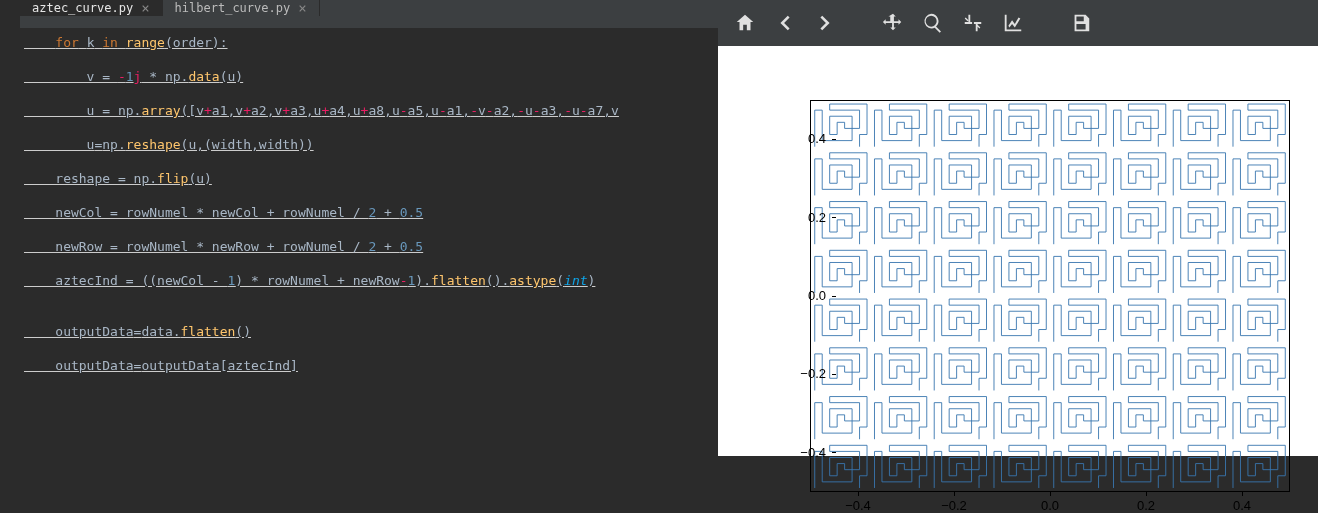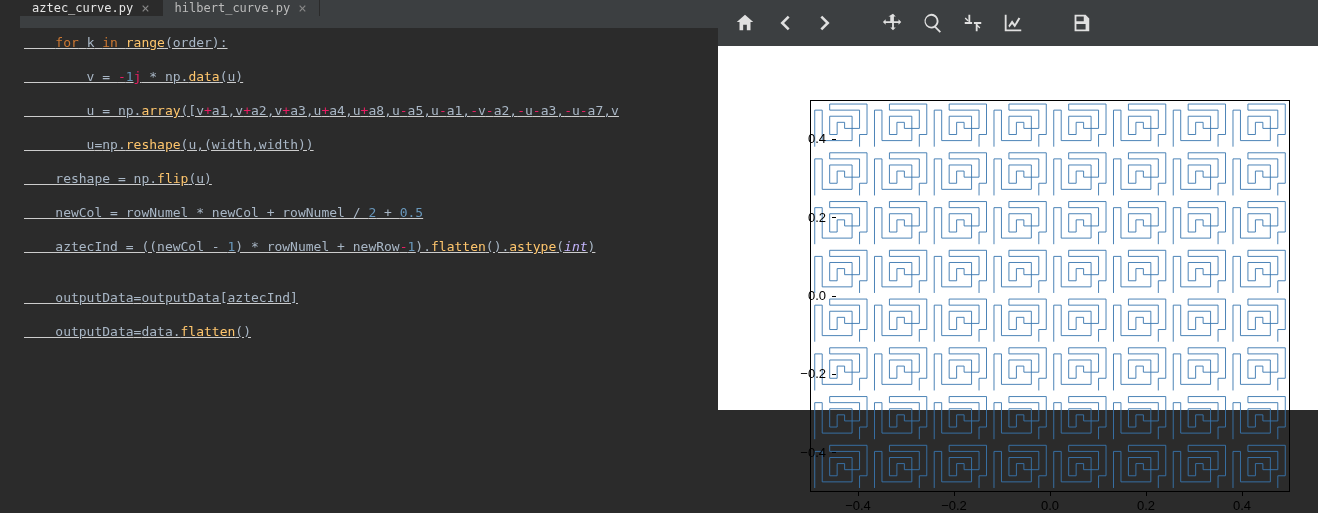--- a/index.html
+++ b/index.html
@@ -53,26 +53,26 @@
   line-height: 17px;
   white-space: pre;
 }
 .code-line { display: block; text-decoration: underline; }
 .k-for { color: #cc7832; }
 .k-in  { color: #cc7832; }
 .call  { color: #ffc66d; }
 .id    { color: #a9b7c6; }
 .eq    { color: #a9b7c6; }
 .num   { color: #6897bb; }
-.type-int { color: #c4b5fd; font-style: italic; }
+.type-int { color: #0ea5e9; font-style: italic; }
 .pink { color: #e91e63; }
 
 .plot-pane {
   width: 600px;
-  height: 410px;
+  height: 456px;
   background: #fff;
   display: flex;
   flex-direction: column;
 }
 .toolbar {
   height: 46px;
   background: #3c3f41;
   display: flex;
   align-items: center;
   gap: 18px;
@@ -155,24 +155,25 @@
       <span>hilbert_curve.py</span>
       <span class="tab-close">×</span>
     </div>
   </div>
   <div class="code-area" id="code-area"><span class="code-line"><span>    </span><span class="k-for">for</span><span> </span><span class="id">k</span><span> </span><span class="k-in">in</span><span> </span><span class="call">range</span><span class="id">(order):</span></span>
 <span class="code-line"><span class="id">        v = </span><span class="pink">-</span><span class="num">1</span><span class="pink">j</span><span class="id"> * np.</span><span class="call">data</span><span class="id">(u)</span></span>
 <span class="code-line"><span class="id">        u = np.</span><span class="call">array</span><span class="id">([v</span><span class="pink">+</span><span class="id">a1,v</span><span class="pink">+</span><span class="id">a2,v</span><span class="pink">+</span><span class="id">a3,u</span><span class="pink">+</span><span class="id">a4,u</span><span class="pink">+</span><span class="id">a8,u</span><span class="pink">-</span><span class="id">a5,u</span><span class="pink">-</span><span class="id">a1,</span><span class="pink">-</span><span class="id">v</span><span class="pink">-</span><span class="id">a2,</span><span class="pink">-</span><span class="id">u</span><span class="pink">-</span><span class="id">a3,</span><span class="pink">-</span><span class="id">u</span><span class="pink">-</span><span class="id">a7,v</span></span>
 <span class="code-line"><span class="id">        u</span><span class="eq">=</span><span class="id">np.</span><span class="call">reshape</span><span class="id">(u,(width,width))</span></span>
 <span class="code-line"><span class="id">    reshape = np.</span><span class="call">flip</span><span class="id">(u)</span></span>
 <span class="code-line"><span class="id">    newCol = rowNumel * newCol + rowNumel / </span><span class="num">2</span><span class="id"> + </span><span class="num">0.5</span></span>
+<span class="code-line"><span class="id">    newRow = rowNumel * newRow + rowNumel / </span><span class="num">2</span><span class="id"> + </span><span class="num">0.5</span></span>
 <span class="code-line"><span class="id">    aztecInd = ((newCol - </span><span class="num">1</span><span class="id">) * rowNumel + newRow</span><span class="pink">-</span><span class="num">1</span><span class="id">).</span><span class="call">flatten</span><span class="id">().</span><span class="call">astype</span><span class="id">(</span><span class="type-int">int</span><span class="id">)</span></span>
 <span class="code-line"><span></span></span>
+<span class="code-line"><span class="id">    outputData</span><span class="eq">=</span><span class="id">data.</span><span class="call">flatten</span><span class="id">()</span></span>
 <span class="code-line"><span class="id">    outputData</span><span class="eq">=</span><span class="id">outputData[aztecInd]</span></span>
-<span class="code-line"><span class="id">    outputData</span><span class="eq">=</span><span class="id">data.</span><span class="call">flatten</span><span class="id">()</span></span>
 
 
 
 <span class="code-line"><span></span></span>
 <span class="code-line"><span></span></span>
 
 
 
 
 

